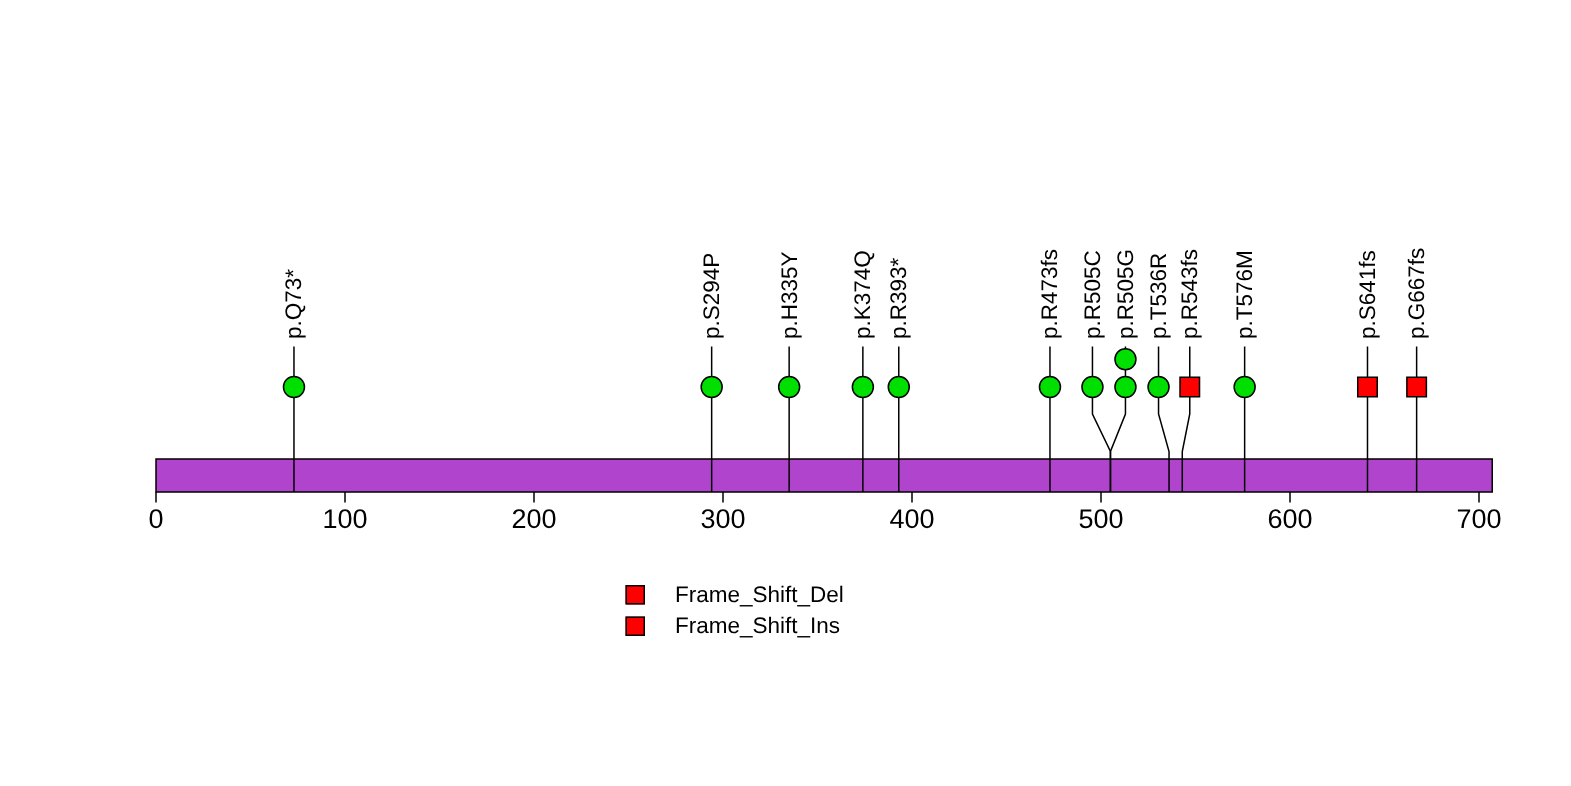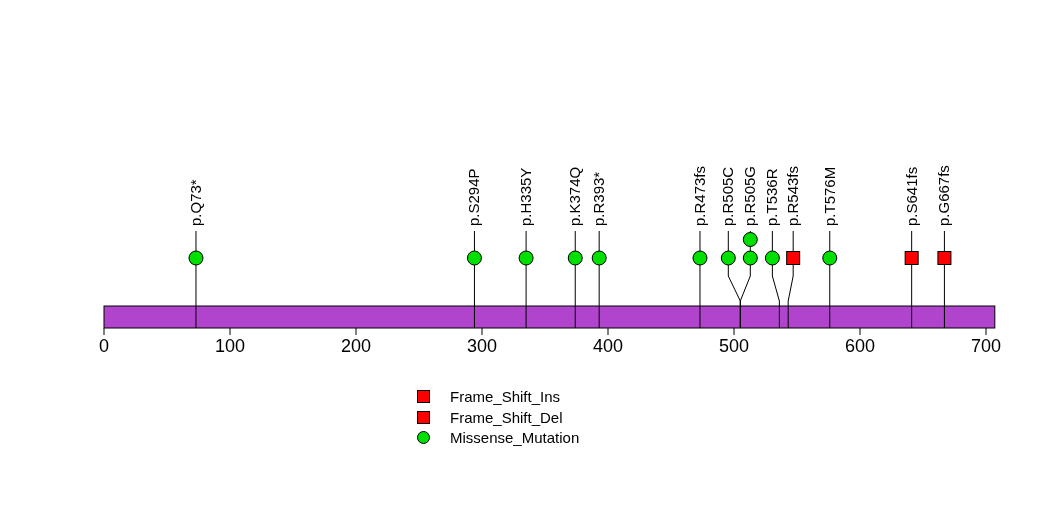--- a/index.html
+++ b/index.html
@@ -95,24 +95,20 @@
       <text transform="translate(834.76, 226) rotate(-90)" text-anchor="start" font-size="15" font-family="&quot;Liberation Sans&quot;, sans-serif" fill="#000">p.T576M</text>
       <rect x="905.16" y="251.5" width="13" height="13" fill="#FF0000" stroke="#000" stroke-width="1"></rect>
       <text transform="translate(916.66, 226) rotate(-90)" text-anchor="start" font-size="15" font-family="&quot;Liberation Sans&quot;, sans-serif" fill="#000">p.S641fs</text>
       <rect x="937.92" y="251.5" width="13" height="13" fill="#FF0000" stroke="#000" stroke-width="1"></rect>
       <text transform="translate(949.42, 226) rotate(-90)" text-anchor="start" font-size="15" font-family="&quot;Liberation Sans&quot;, sans-serif" fill="#000">p.G667fs</text>
     </svg>
 
   <div class="legend">
     <div class="legend-row">
       <span class="legend-marker" style="background: rgb(255, 0, 0);"></span>
-      <span class="legend-label">Frame_Shift_Ins</span>
+      <span class="legend-label">Frame_Shift_Del</span>
     </div>
     <div class="legend-row">
       <span class="legend-marker" style="background: rgb(255, 0, 0);"></span>
-      <span class="legend-label">Frame_Shift_Del</span>
-    </div>
-    <div class="legend-row">
-      <span class="legend-marker circle" style="background: rgb(0, 224, 0);"></span>
-      <span class="legend-label">Missense_Mutation</span>
+      <span class="legend-label">Frame_Shift_Ins</span>
     </div>
   </div>
 </div>
 
 </body></html>

